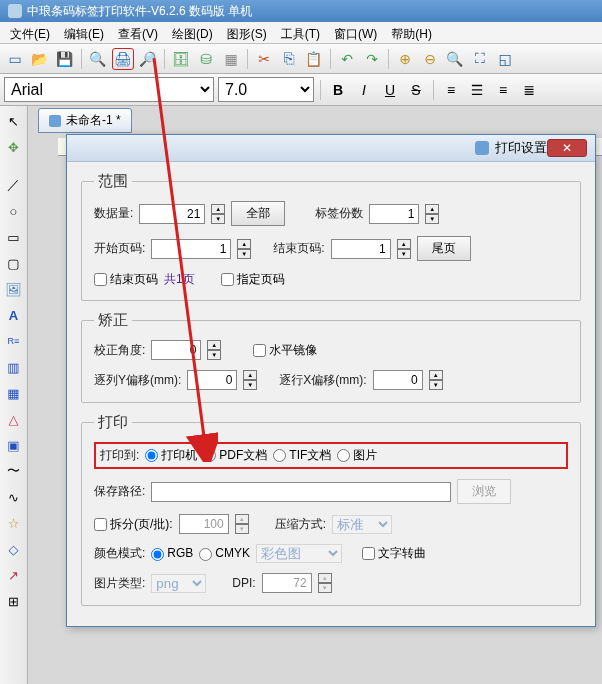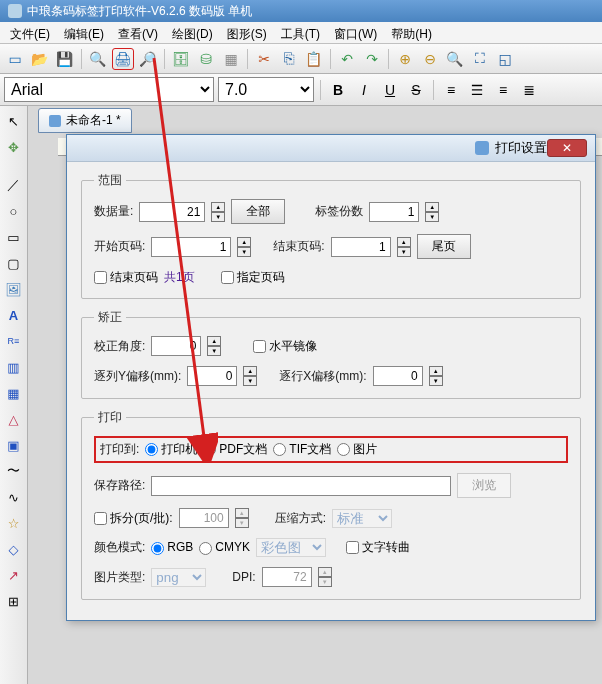--- a/index.html
+++ b/index.html
@@ -123,21 +123,21 @@
     width:40px;height:18px;background:#c04040;color:#fff;
     border-radius:3px;font-size:12px;display:flex;
     align-items:center;justify-content:center;cursor:pointer;
     border:1px solid #903030;
   }
   .dlg-body { padding:10px 14px; }
   fieldset {
     border:1px solid #bbb;border-radius:2px;
     padding:10px 12px 12px;margin-bottom:10px;
   }
-  legend { padding:0 4px;font-size:12px;color:#333; }
+  legend { padding:0 4px;font-size:15px;color:#333; }
   .row { display:flex;align-items:center;gap:6px;margin-bottom:10px;flex-wrap:wrap; }
   .row:last-child { margin-bottom:0; }
   label.lbl { font-size:12px;color:#222; }
   input[type=text].fld {
     border:1px solid #888;padding:2px 4px;font-size:12px;
     text-align:right;background:#fff;
   }
   .spin { display:flex;flex-direction:column; }
   .spin button { width:14px;height:10px;font-size:6px;line-height:1;border:1px solid #777;background:#eee;cursor:pointer;padding:0; }
   .btn {
@@ -355,21 +355,21 @@
             <span style="width:14px"></span>
             <label class="lbl">压缩方式:</label>
             <select class="disabled" style="width:60px" disabled="">
               <option>标准</option>
             </select>
           </div>
           <div class="row">
             <label class="lbl">颜色模式:</label>
             <label class="nowrap"><input type="radio" name="cm" checked="" style=""><span>RGB</span></label>
             <label class="nowrap"><input type="radio" name="cm" style=""><span>CMYK</span></label>
-            <select class="disabled" style="width:70px" disabled="">
+            <select class="disabled" style="width:86px" disabled="">
               <option>彩色图</option>
             </select>
             <span style="width:8px"></span>
             <label class="nowrap"><input type="checkbox" style=""><span>文字转曲</span></label>
           </div>
           <div class="row">
             <label class="lbl">图片类型:</label>
             <select class="disabled" style="width:55px" disabled="">
               <option>png</option>
             </select>

